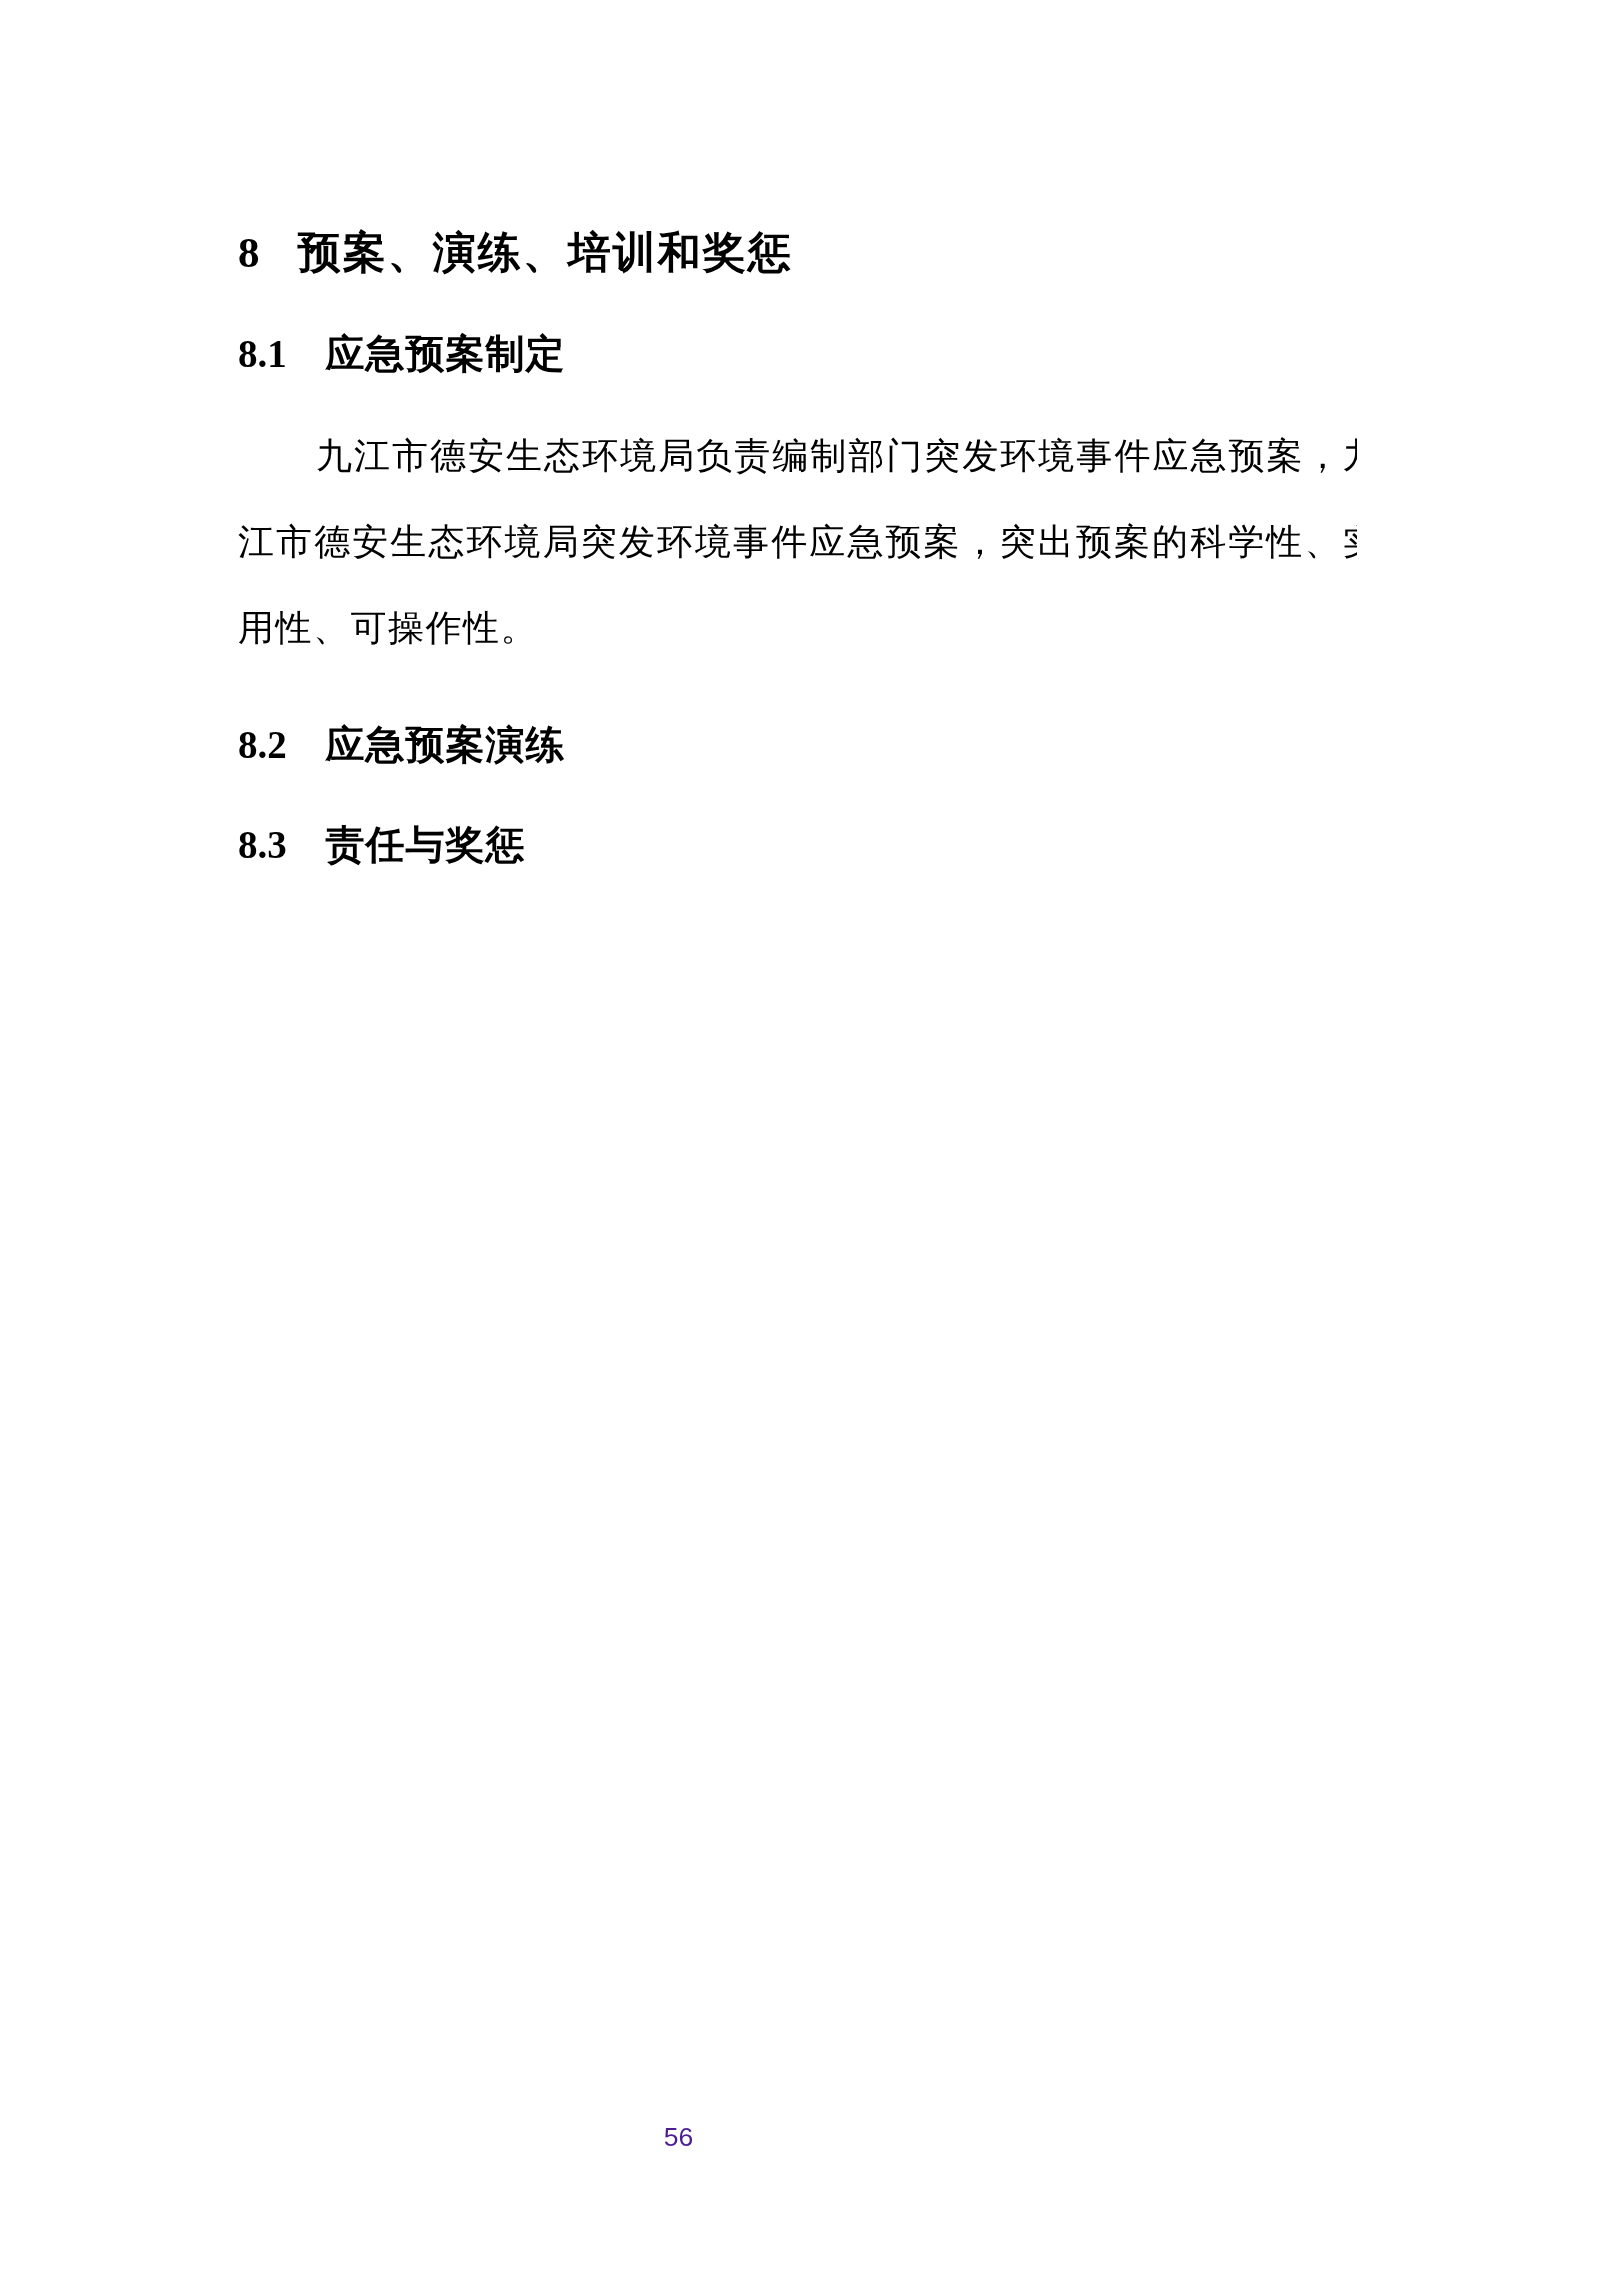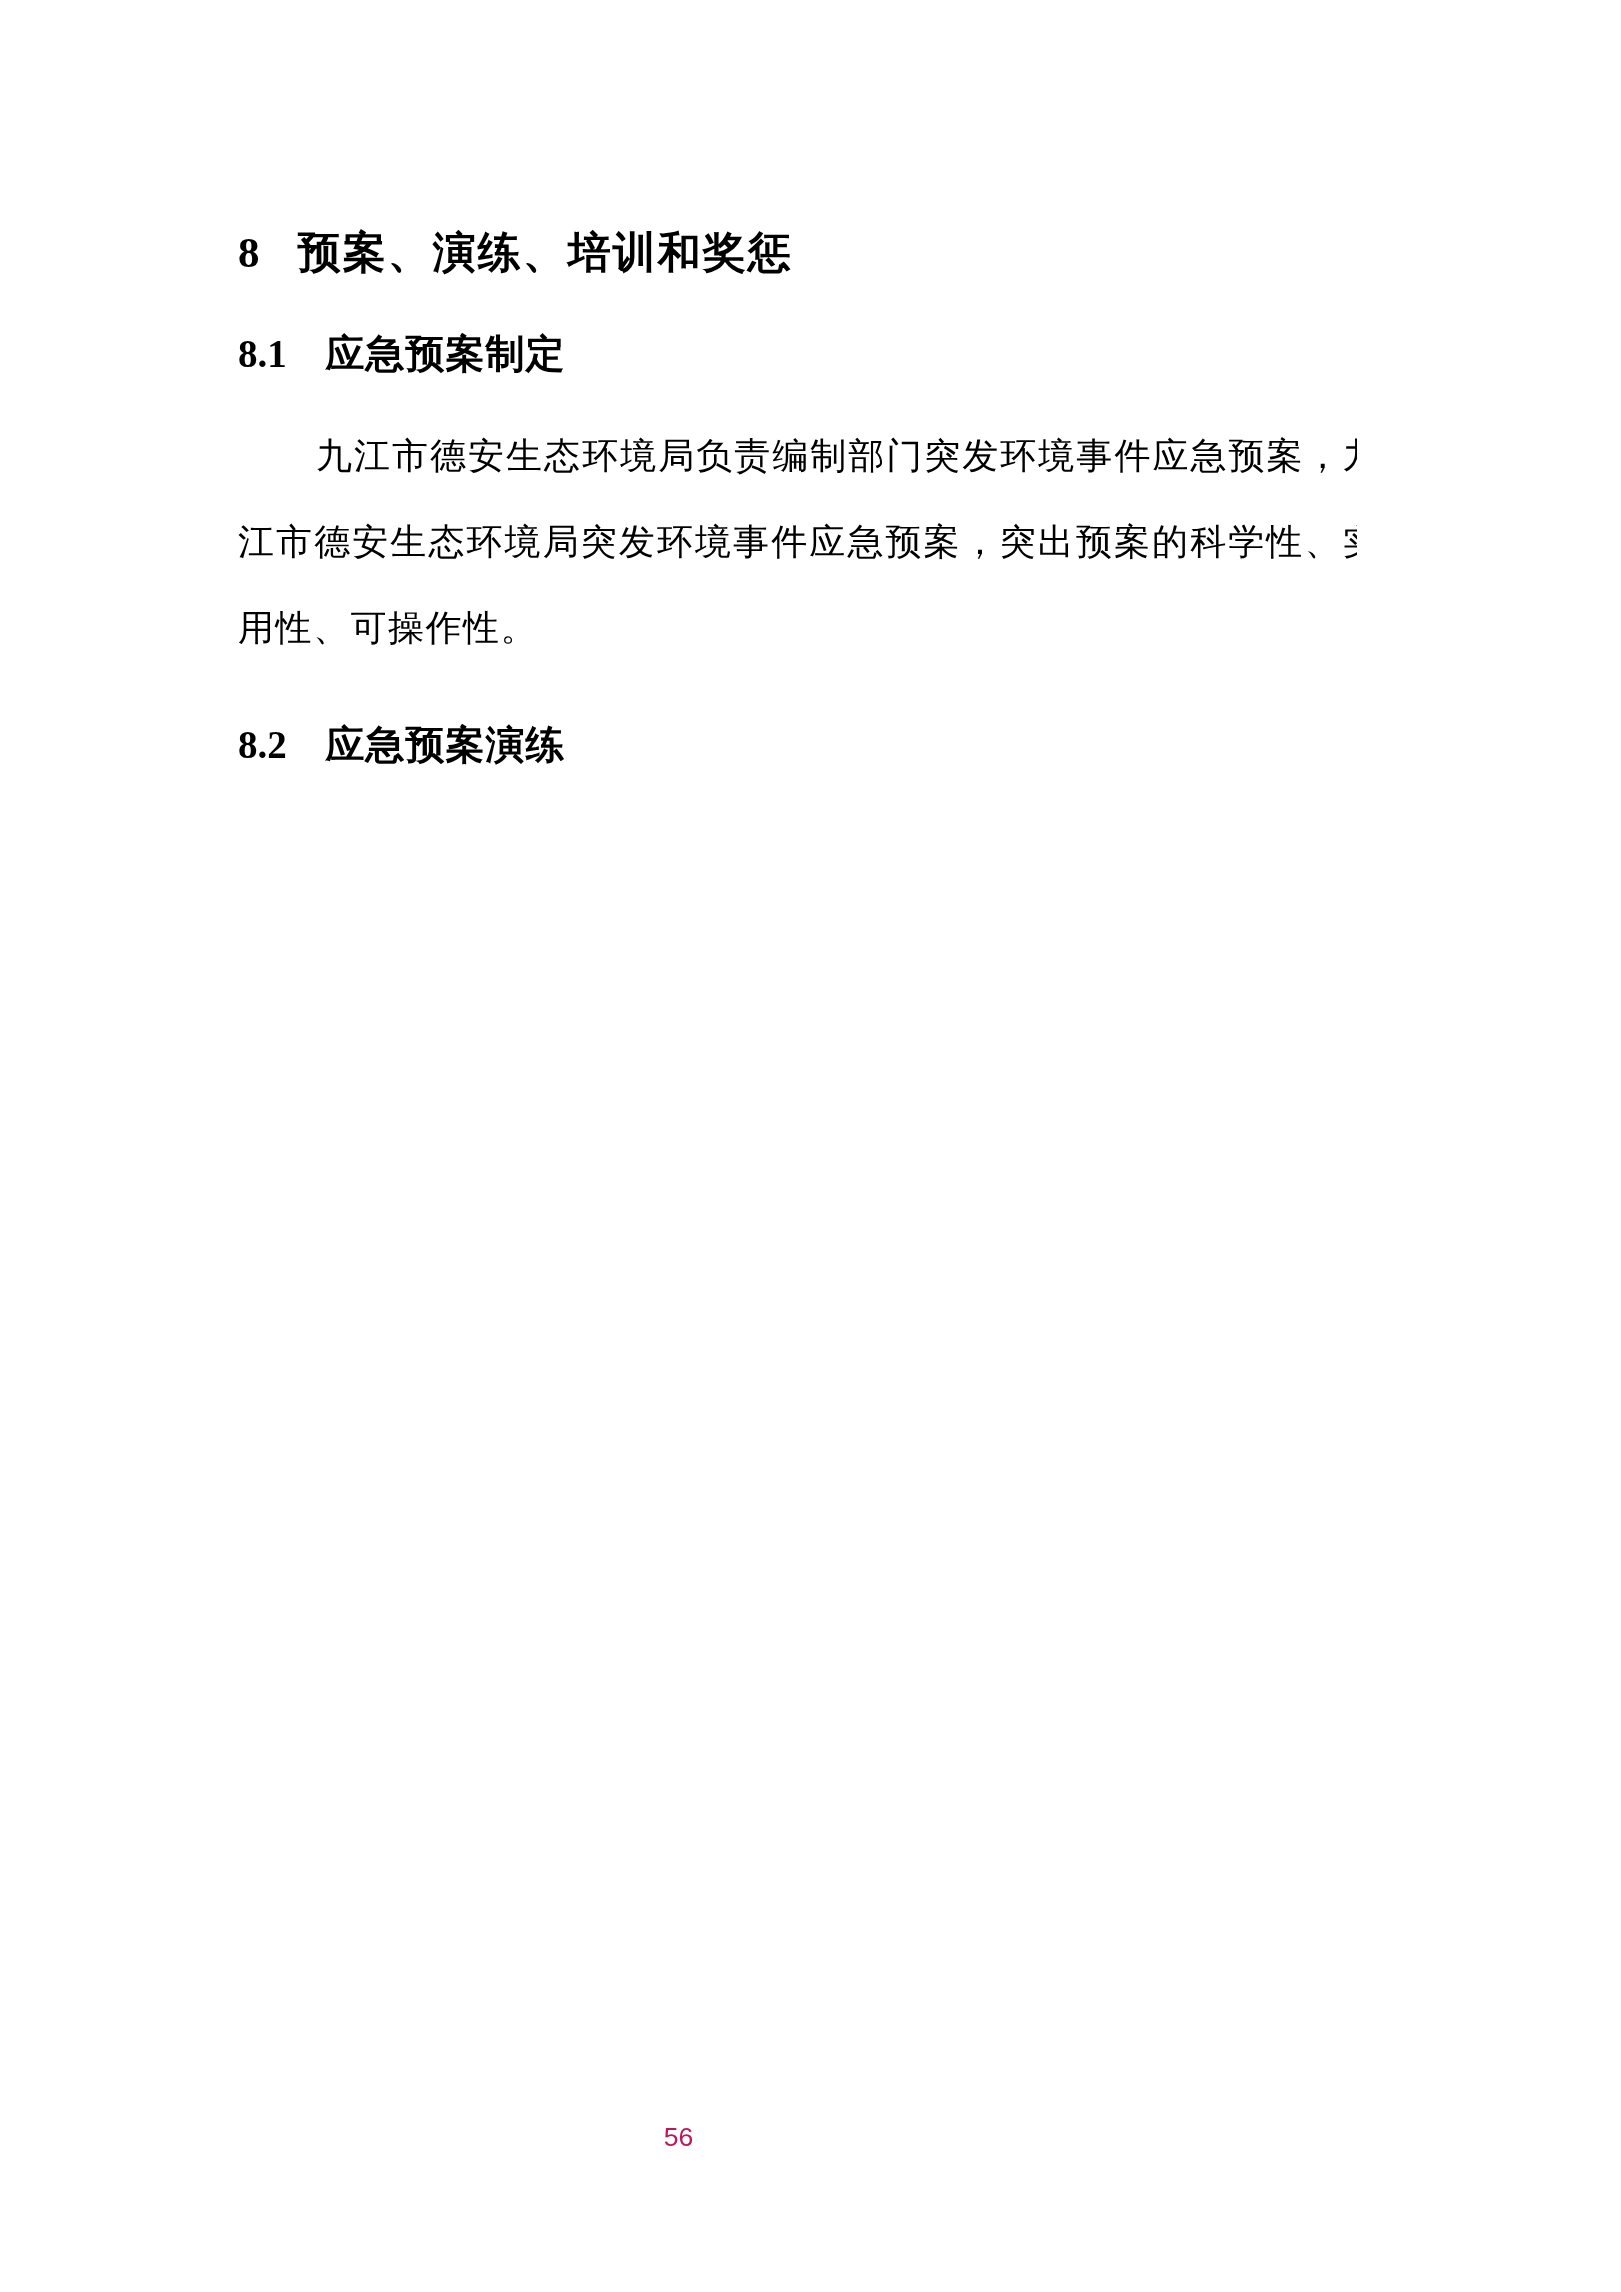--- a/index.html
+++ b/index.html
@@ -57,21 +57,21 @@
   }
   .page-number {
     position: absolute;
     bottom: 143px;
     left: 0;
     width: 100%;
     text-align: center;
     font-family: "Liberation Sans", sans-serif;
     font-size: 26.5px;
     line-height: 1;
-    color: #be185d;
+    color: #4c1d95;
   }
 </style>
 </head>
 <body>
 
 <div class="page">
   <div class="content">
 
     <h1 class="chapter">
       <span class="num">8</span>
@@ -87,19 +87,23 @@
     </section>
 
     <section>
       <h2 class="section">
         <span class="num">8.2</span>
         <span class="title">应急预案演练</span>
       </h2>
     </section>
 
     <section>
+      <h2 class="section">
+        <span class="num">8.3</span>
+        <span class="title">责任与奖惩</span>
+      </h2>
     </section>
 
   </div>
 
   <div class="page-number">56</div>
 </div>
 
 
 </body></html>

